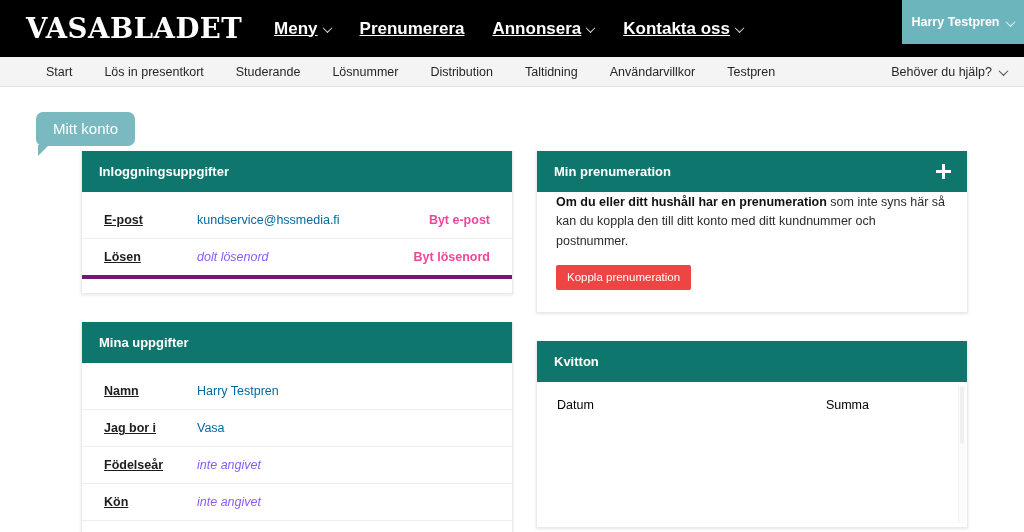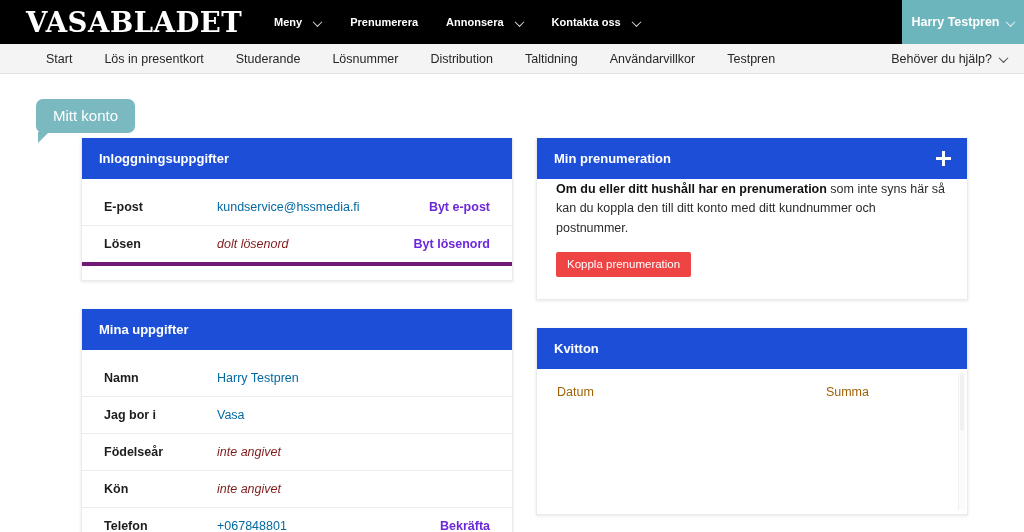--- a/index.html
+++ b/index.html
@@ -9,21 +9,21 @@
     height: 532px;
     overflow: hidden;
     background: #ffffff;
     font-family: "Liberation Sans", sans-serif;
     color: #1d1d1d;
   }
 
   
   .topbar {
     position: relative;
-    height: 44px;
+    height: 57px;
     background: #000000;
     display: flex;
     align-items: center;
   }
 
   .logo {
     margin-left: 26px;
     font-family: "DejaVu Serif", "Liberation Serif", serif;
     font-weight: bold;
     font-size: 27px;
@@ -37,28 +37,29 @@
 
   .topnav {
     display: flex;
     align-items: center;
     margin-left: 36px;
     height: 100%;
   }
 
   .topnav-item {
     color: #ffffff;
-    font-size: 11px;
+    font-size: 17px;
     font-weight: bold;
     margin-right: 28px;
     white-space: nowrap;
     display: flex;
     align-items: center;
-    gap: 12px;
-    cursor: pointer;
+    gap: 6px;
+    cursor: pointer;
+    text-decoration: underline;
   }
 
   .caret {
     display: inline-block;
     width: 8px;
     height: 5px;
     position: relative;
     opacity: 0.85;
   }
   .caret::after {
@@ -159,21 +160,21 @@
 
   .card {
     background: #ffffff;
     border: 1px solid #ebebeb;
     border-top: none;
     box-shadow: 0 1px 3px rgba(0,0,0,0.10);
     margin-bottom: 28px;
   }
 
   .card-head {
-    background: #1d4ed8;
+    background: #0f766e;
     color: #ffffff;
     font-size: 13px;
     font-weight: bold;
     padding: 13px 16px 13px 17px;
     display: flex;
     align-items: flex-start;
     justify-content: space-between;
   }
 
   .plus-icon {
@@ -196,37 +197,38 @@
   .row {
     display: flex;
     align-items: center;
     padding: 11px 22px 11px 22px;
     border-bottom: 1px solid #ededed;
     min-height: 32px;
   }
   .row:last-child { border-bottom: 4px solid #701a75; align-items: flex-end; }
 
   .row-label {
-    width: 113px;
+    width: 93px;
     flex: none;
     font-size: 12.5px;
     font-weight: bold;
     color: #1d1d1d;
+    text-decoration: underline;
   }
   .row-value {
     flex: 1;
     font-size: 12.5px;
     color: #0369a1;
   }
-  .row-value.muted { font-style: italic; color: #7f1d1d; }
+  .row-value.muted { font-style: italic; color: #8b5cf6; }
   .row-action {
     flex: none;
     font-size: 12.5px;
     font-weight: bold;
-    color: #6d28d9;
+    color: #ec4899;
     cursor: pointer;
     white-space: nowrap;
   }
 
   
   .sub-body { padding: 1px 19px 22px 19px; }
   .sub-text {
     font-size: 12.5px;
     line-height: 1.55;
     color: #2b2b2b;
@@ -251,21 +253,21 @@
   .receipts-body {
     position: relative;
     height: 145px;
     padding: 16px 20px 0 20px;
     overflow: hidden;
   }
   .receipts-head-row {
     display: flex;
     justify-content: space-between;
     font-size: 12.5px;
-    color: #a16207;
+    color: #000000;
   }
   .receipts-sum { margin-right: 78px; }
 
   .mini-scrollbar {
     position: absolute;
     right: 2px;
     top: 4px;
     bottom: 4px;
     width: 7px;
     background: #fbfbfb;

